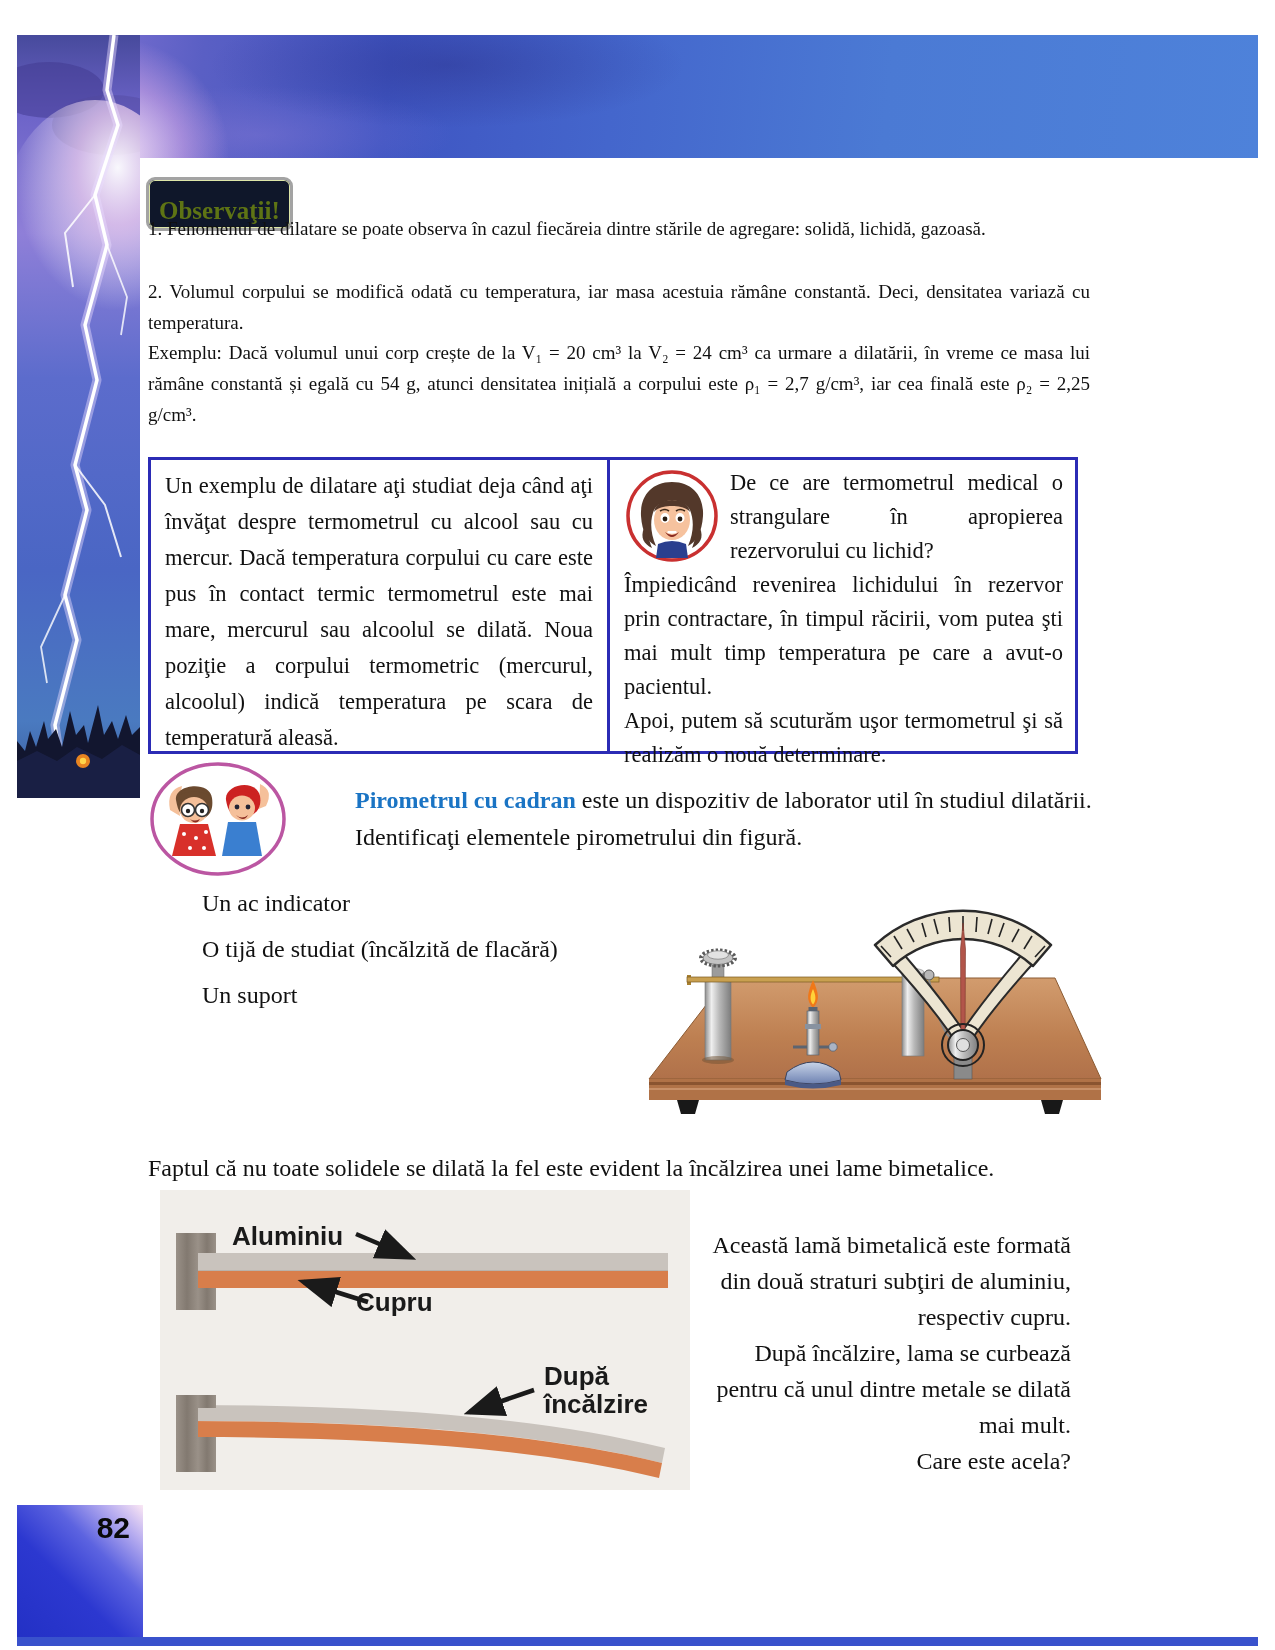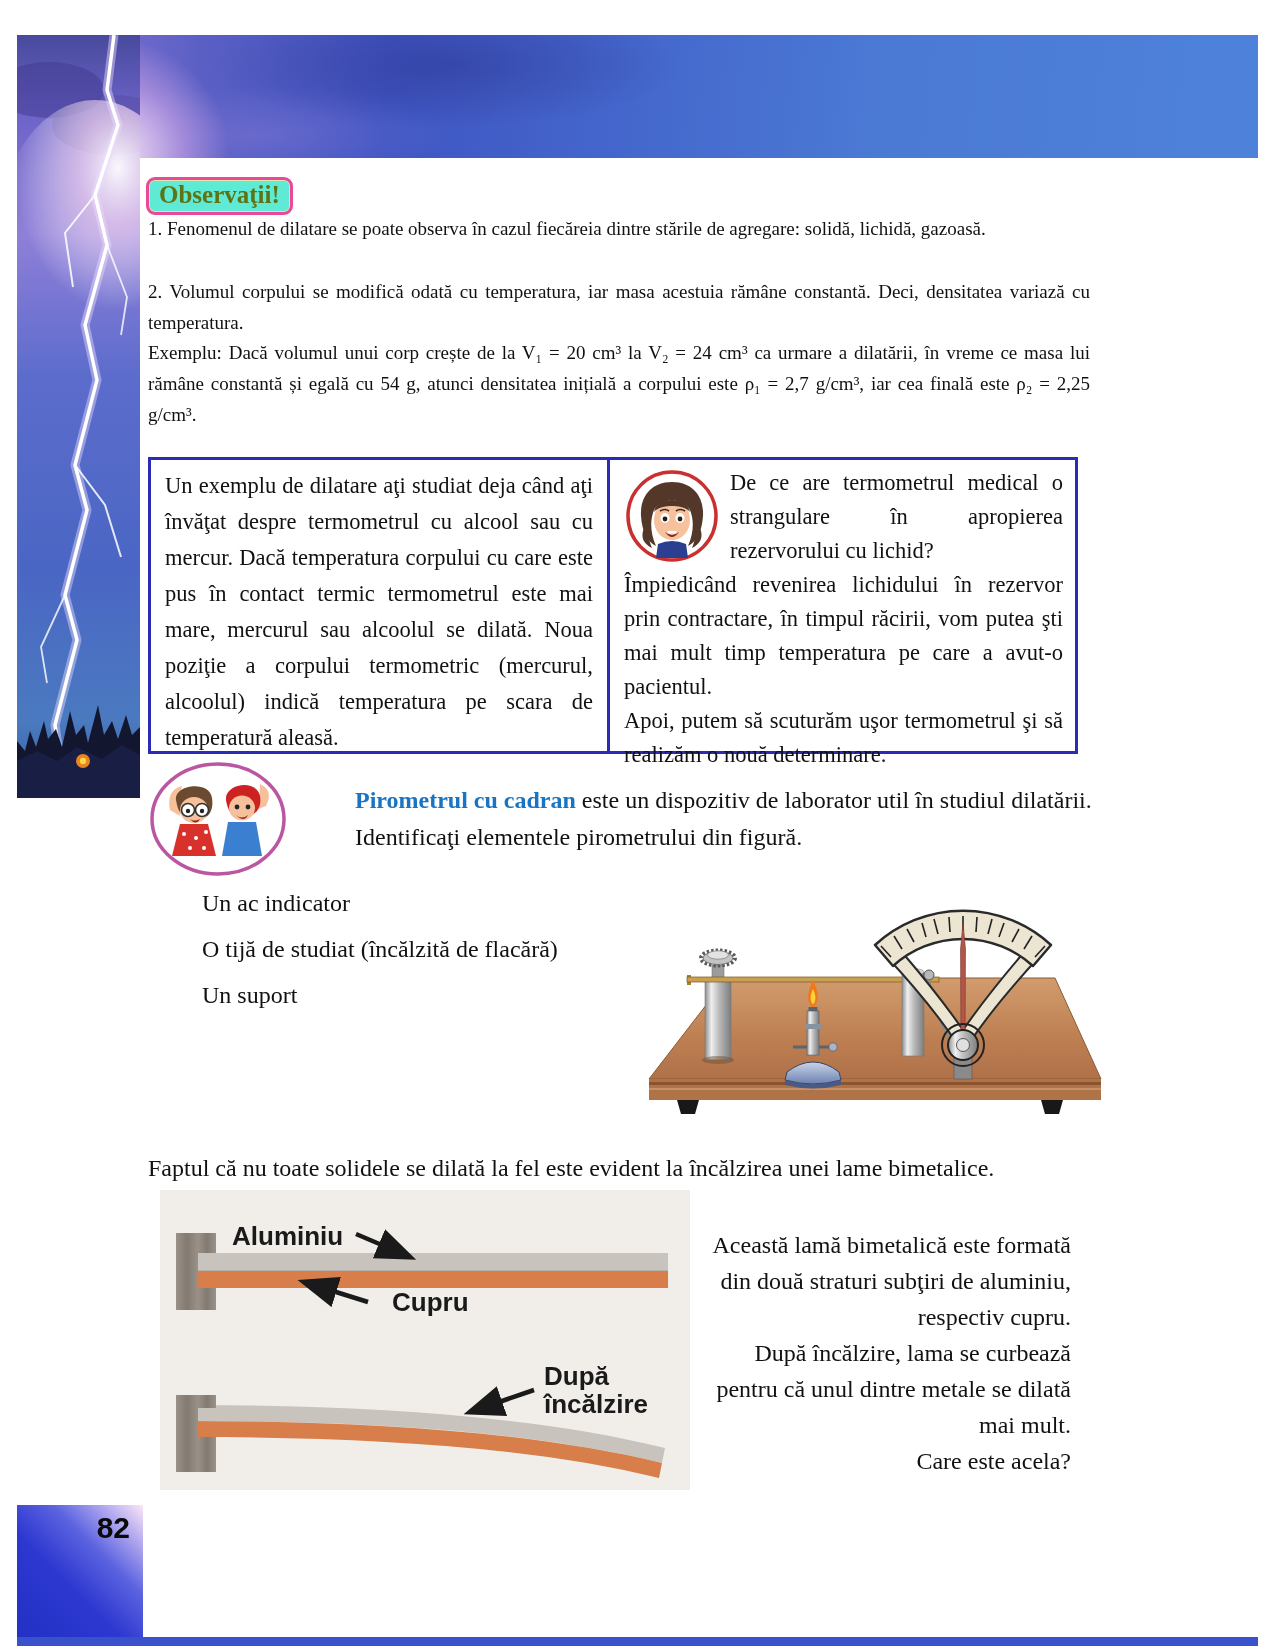--- a/index.html
+++ b/index.html
@@ -7,22 +7,22 @@
         font-family:"Liberation Serif",serif;color:#111;}
   
   .banner{position:absolute;left:17px;top:35px;width:1241px;height:123px;
     background:
       radial-gradient(circle 150px at 95px 120px, rgba(255,238,252,.95), rgba(223,175,235,.5) 48%, rgba(120,110,220,0) 78%),
       radial-gradient(ellipse 340px 90px at 430px 30px, rgba(38,40,125,.38), rgba(38,40,125,0) 70%),
       radial-gradient(ellipse 280px 70px at 240px 100px, rgba(150,130,220,.35), rgba(150,130,220,0) 70%),
       linear-gradient(96deg,#4a44a8 0%,#7a6fd0 6%,#5a5fc4 15%,#3f55c2 30%,#4466cc 48%,#4b7ad4 70%,#4e82da 100%);}
   .lightning-strip{position:absolute;left:17px;top:35px;width:123px;height:763px;}
   
-  .obs-badge{position:absolute;left:146px;top:177px;padding:1px 10px 3px 10px;
-    border:3px solid #ec4899;border-radius:9px;background:#5eead4;
+  .obs-badge{position:absolute;left:146px;top:177px;padding:17px 10px 3px 10px;
+    border:3px solid #a3a3a3;border-radius:9px;background:#0f172a;
     box-shadow:inset 0 0 0 1px #dde6a8;
     font-weight:bold;font-size:25px;color:#5e7414;}
   
   .para{position:absolute;left:148px;width:942px;font-size:19px;line-height:31px;text-align:justify;}
   .p1{top:213px;} .p2{top:276px;} .p3{top:337px;}
   
   .thermo-box{position:absolute;left:148px;top:457px;width:924px;height:291px;
     border:3px solid #2b2bb5;display:flex;}
   .thermo-left{width:428px;padding:8px 14px 0 14px;font-size:22.5px;line-height:36px;text-align:justify;}
   .thermo-right{flex:1;border-left:3px solid #2b2bb5;padding:6px 12px 0 14px;
@@ -37,21 +37,21 @@
   
   .pyro-list{position:absolute;left:202px;top:880px;font-size:24px;}
   .pyro-list .li{height:46px;line-height:46px;}
   .pyro-fig{position:absolute;left:635px;top:853px;width:470px;height:266px;}
   
   .faptul{position:absolute;left:148px;top:1153px;width:950px;font-size:24px;line-height:31px;}
   .bimetal-fig{position:absolute;left:160px;top:1190px;width:530px;height:300px;}
   .bm-label{position:absolute;font-family:"Liberation Sans",sans-serif;font-weight:bold;
     font-size:26px;color:#1a1a1a;line-height:28px;}
   .lbl-al{left:232px;top:1222px;}
-  .lbl-cu{left:392px;top:1288px;}
+  .lbl-cu{left:356px;top:1288px;}
   .lbl-dupa{left:544px;top:1362px;}
   .bm-text{position:absolute;left:697px;top:1227px;width:374px;font-size:24px;line-height:36px;}
   .bm-text p{margin:0;text-align:right;}
   
   .page-block{position:absolute;left:17px;top:1505px;width:126px;height:140px;
     background:linear-gradient(225deg,#fbe7f4 0%,#b9aef0 14%,#5c63e0 34%,#2c38d0 58%,#2230c4 100%);}
   .page-num{position:absolute;right:13px;top:6px;font-family:"Liberation Sans",sans-serif;
     font-weight:bold;font-size:30px;color:#0a0a0a;}
   .bottom-bar{position:absolute;left:17px;top:1637px;width:1241px;height:9px;background:#3952cc;}
 </style>

